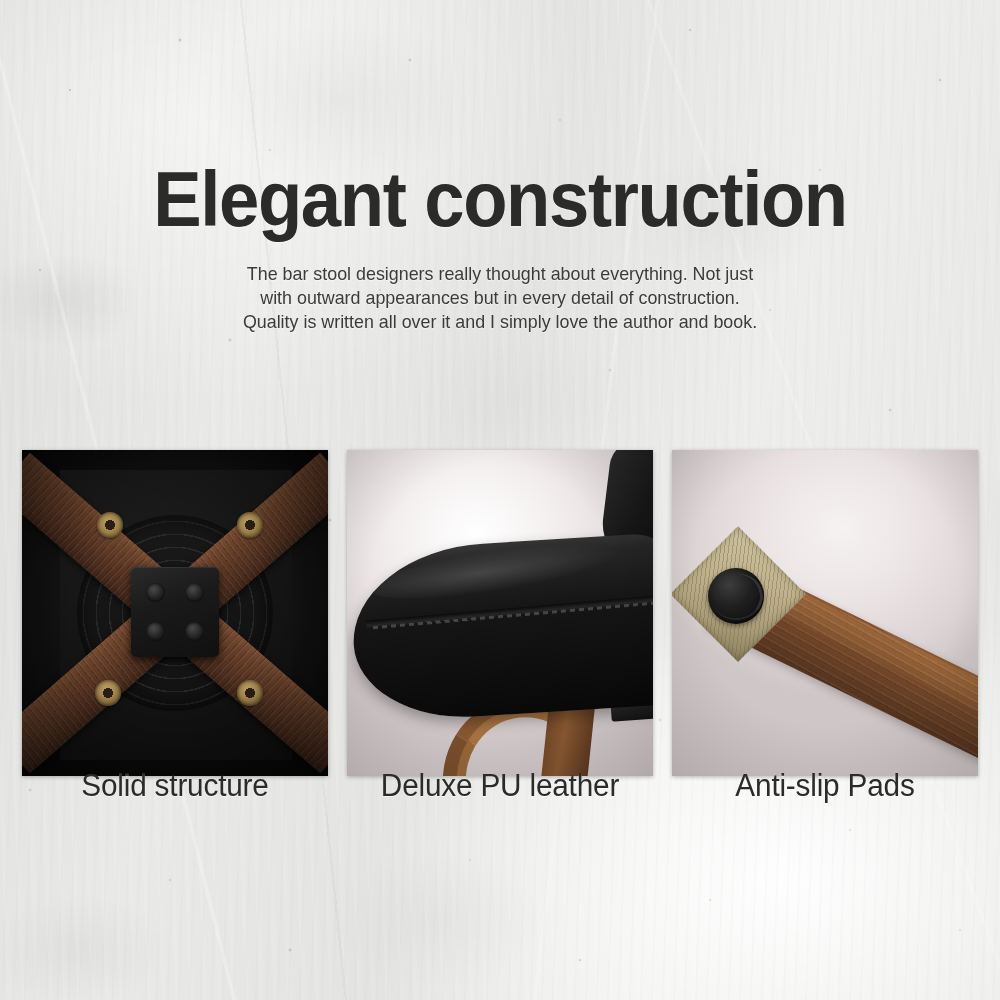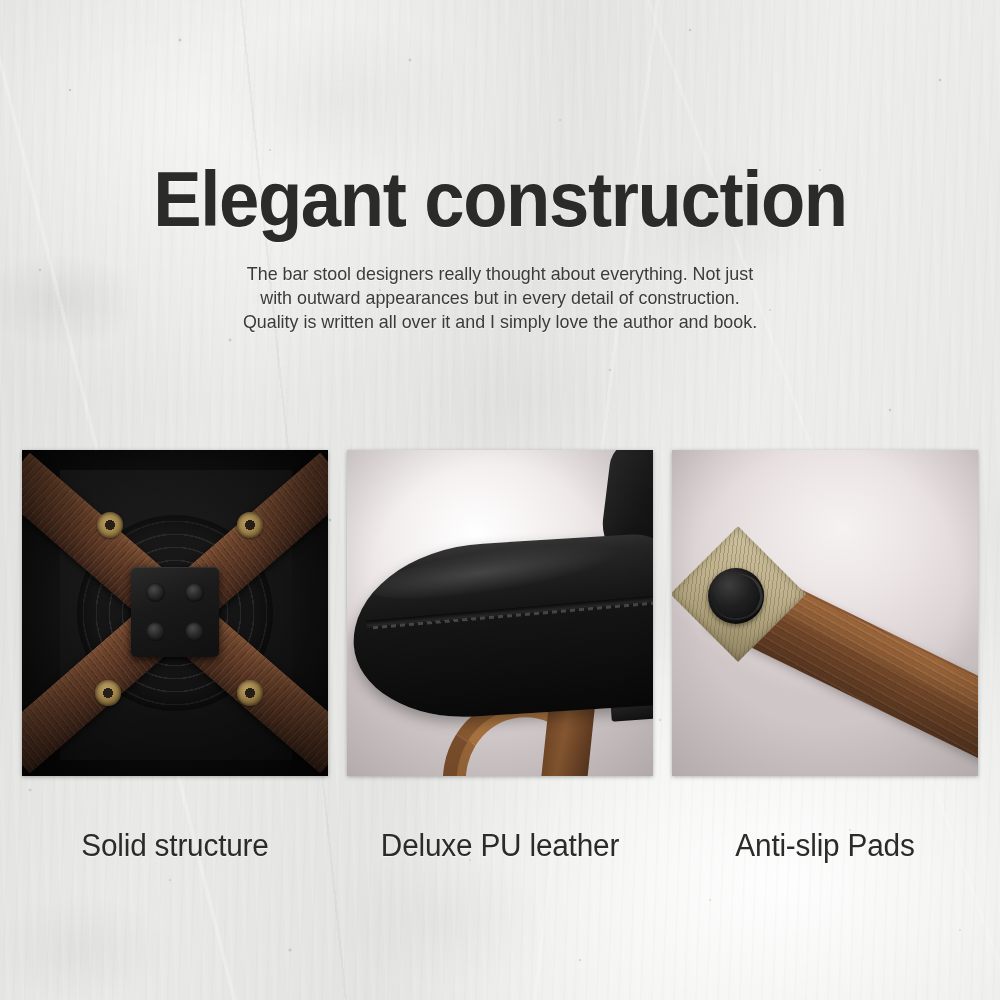--- a/index.html
+++ b/index.html
@@ -417,21 +417,21 @@
   }
   .p3-vign {
     position: absolute; inset: 0;
     background: radial-gradient(ellipse 80% 78% at 50% 42%, rgba(0,0,0,0) 54%, rgba(0,0,0,0.15) 100%);
   }
 
   
   .captions {
     position: absolute;
     left: 22px;
-    top: 828px;
+    top: 768px;
     width: 956px;
     height: 50px;
     display: flex;
     justify-content: space-between;
   }
   .caption {
     width: 306px;
     text-align: center;
     font-family: "Liberation Sans", sans-serif;
     font-size: 31px;

